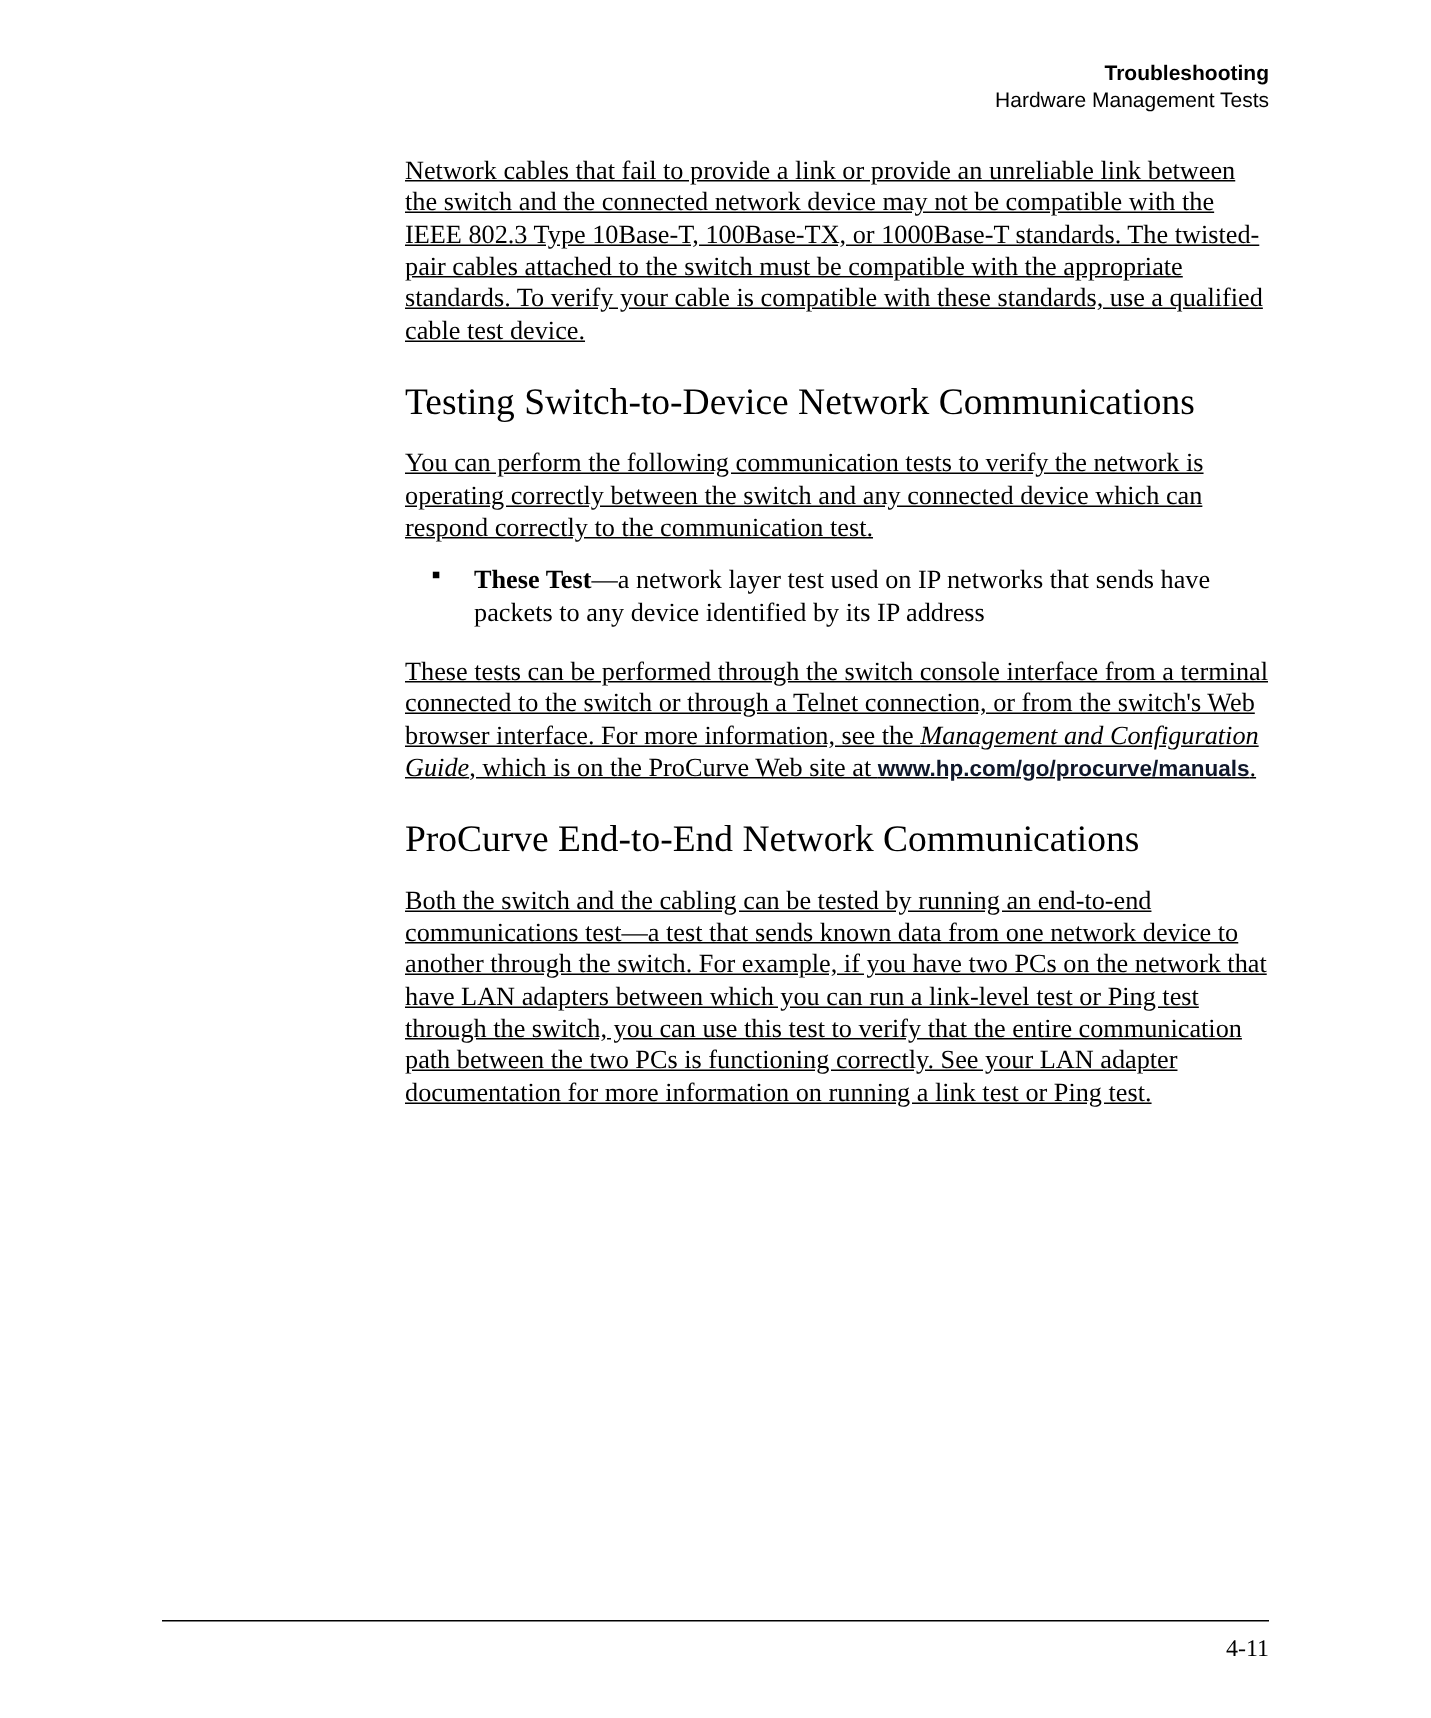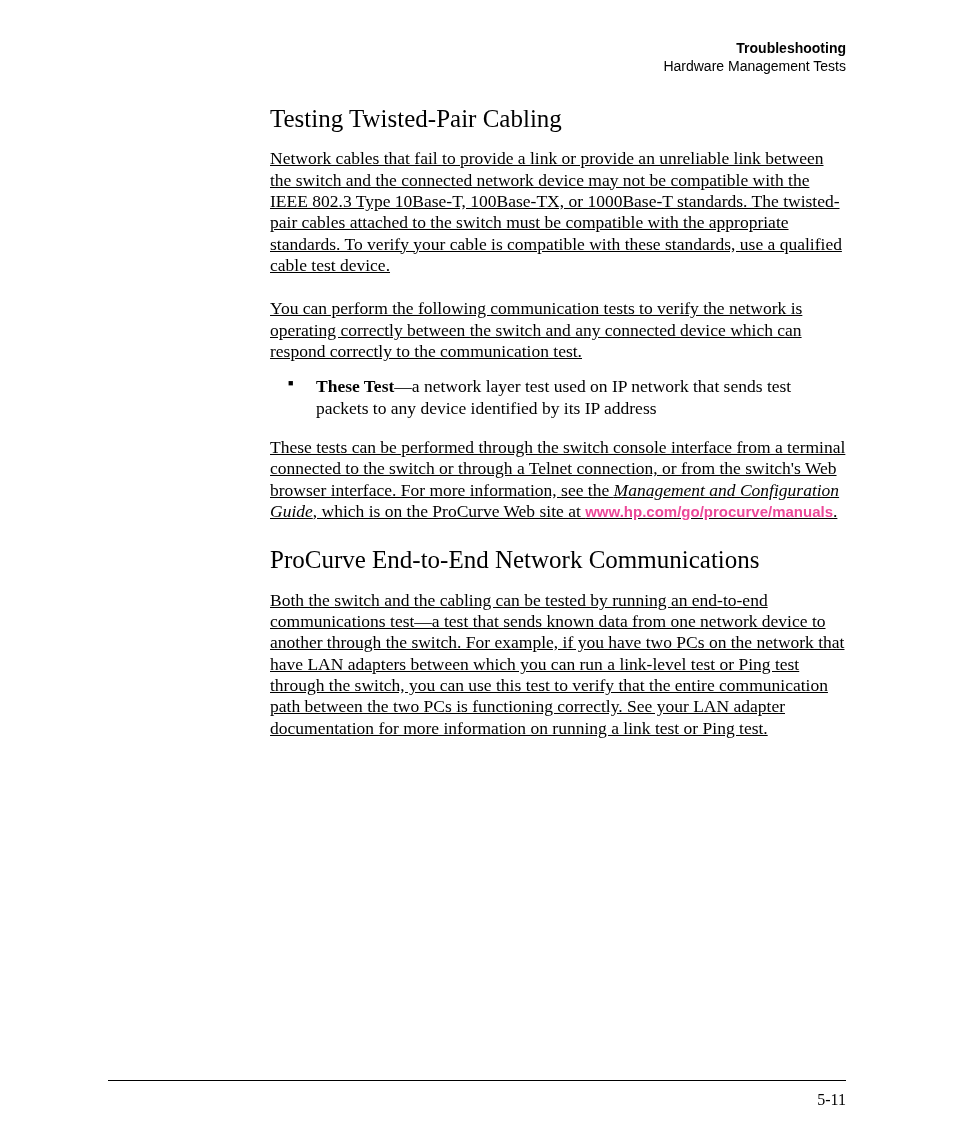--- a/index.html
+++ b/index.html
@@ -60,21 +60,21 @@
   ul.square li::before {
     content: "■";
     position: absolute;
     left: -10px;
     top: 2px;
     font-size: 9px;
   }
   .b { font-weight: 700; }
   .i { font-style: italic; }
   a.link, .link {
-    color: #ec4899;
+    color: #0f172a;
     font-family: Arial, Helvetica, sans-serif;
     font-weight: 700;
     font-size: 15px;
     text-decoration: none;
   }
   .footer-rule {
     position: absolute;
     left: 108px;
     right: 108px;
     bottom: 64px;
@@ -91,33 +91,33 @@
 </head>
 <body>
 
 <div class="page">
 
   <div class="running-head">
     <div class="rh-title">Troubleshooting</div>
     <div class="rh-sub">Hardware Management Tests</div>
   </div>
 
-  <h2 class="section">Testing Twisted-Pair Cabling</h2>
   <p class="body">Network cables that fail to provide a link or provide an unreliable link between the switch and the connected network device may not be compatible with the IEEE 802.3 Type 10Base-T, 100Base-TX, or 1000Base-T standards. The twisted-pair cables attached to the switch must be compatible with the appropriate standards. To verify your cable is compatible with these standards, use a qualified cable test device.</p>
 
+  <h2 class="section">Testing Switch-to-Device Network Communications</h2>
   <p class="body tight">You can perform the following communication tests to verify the network is operating correctly between the switch and any connected device which can respond correctly to the communication test.</p>
 
   <ul class="square">
     <li>
-      <span class="b">These Test</span><span>—a network layer test used on IP network that sends test packets to any device identified by its IP address</span>
+      <span class="b">These Test</span><span>—a network layer test used on IP networks that sends have packets to any device identified by its IP address</span>
     </li>
   </ul>
 
   <p class="body">
     <span>These tests can be performed through the switch console interface from a terminal connected to the switch or through a Telnet connection, or from the switch's Web browser interface. For more information, see the </span><span class="i">Management and Configuration Guide</span><span>, which is on the ProCurve Web site at </span><a class="link" href="#">www.hp.com/go/procurve/manuals</a><span>.</span>
   </p>
 
   <h2 class="section">ProCurve End-to-End Network Communications</h2>
   <p class="body">Both the switch and the cabling can be tested by running an end-to-end communications test—a test that sends known data from one network device to another through the switch. For example, if you have two PCs on the network that have LAN adapters between which you can run a link-level test or Ping test through the switch, you can use this test to verify that the entire communication path between the two PCs is functioning correctly. See your LAN adapter documentation for more information on running a link test or Ping test.</p>
 
   <div class="footer-rule"></div>
-  <div class="page-num">5-11</div>
+  <div class="page-num">4-11</div>
 </div>
 
 </body></html>

